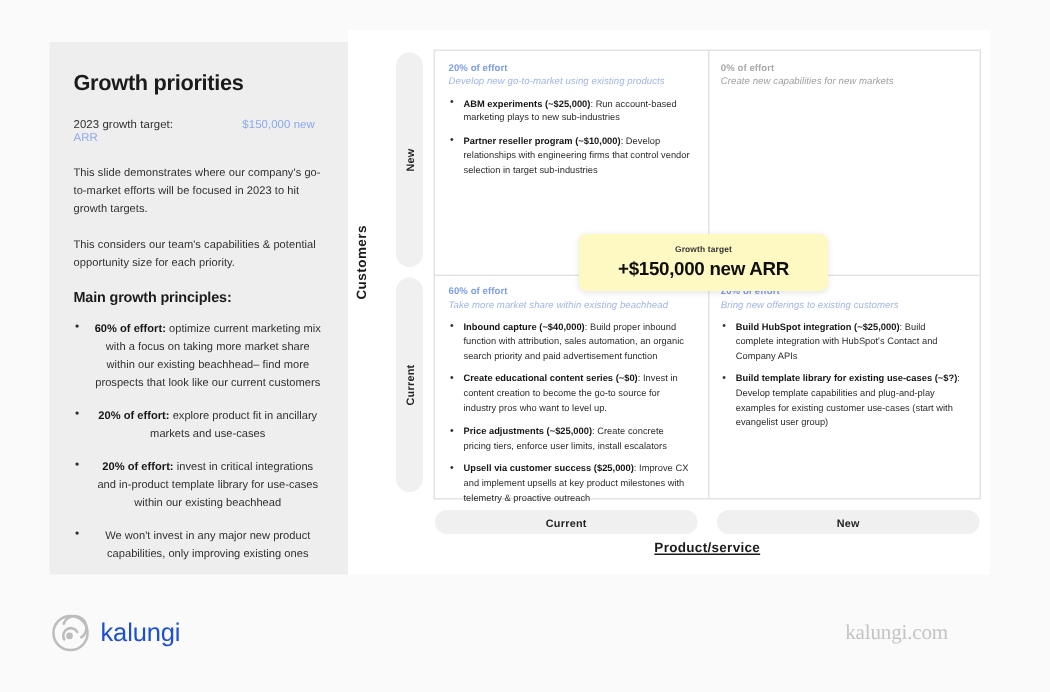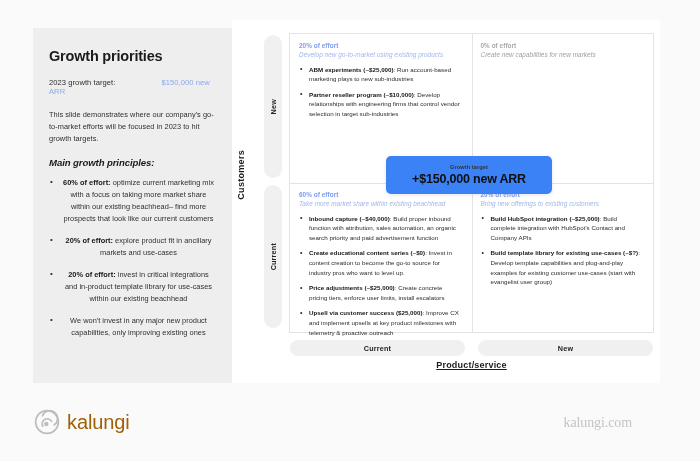--- a/index.html
+++ b/index.html
@@ -44,21 +44,20 @@
     color: #2f2f2f;
     margin-bottom: 12px;
     letter-spacing: 0.04px;
   }
   .side-sub {
     font-size: 9.6px;
     font-weight: bold;
     color: #1b1b1b;
     margin-bottom: 9px;
     letter-spacing: -0.1px;
-    font-style: italic;
   }
   ul.side-list { list-style: none; }
   ul.side-list > li {
     position: relative;
     padding-left: 12px;
     font-size: 7.4px;
     line-height: 1.62;
     color: #2f2f2f;
     margin-bottom: 10px;
     letter-spacing: 0.02px;
@@ -180,21 +179,21 @@
     position: absolute; left: 1px; top: -0.5px;
     font-size: 7px; color: #2b2b2b;
   }
   ul.q-list b { font-weight: bold; color: #141414; }
 
   
   .badge {
     position: absolute;
     left: 386px; top: 156px;
     width: 166px; height: 38px;
-    background: #3b82f6;
+    background: #fef9c3;
     border-radius: 5px;
     box-shadow: 0 1px 4px rgba(0,0,0,0.10);
     display: flex; flex-direction: column;
     align-items: center; justify-content: center;
     z-index: 5;
   }
   .badge-label {
     font-size: 5.6px; font-weight: bold; color: #333;
     letter-spacing: 0.1px; margin-bottom: 2px;
   }
@@ -204,21 +203,21 @@
   }
 
   
   .logo-wrap {
     position: absolute;
     left: 34px; top: 409px;
     display: flex; align-items: center;
   }
   .logo-mark { width: 26px; height: 26px; display:block; }
   .logo-text {
-    font-size: 20px; color: #a16207;
+    font-size: 17px; color: #1d4ed8;
     letter-spacing: -0.1px; margin-left: 7px;
     font-weight: normal;
   }
   .site-url {
     position: absolute;
     right: 28px; top: 415px;
     font-size: 14px; color: #c4c4c4;
     letter-spacing: -0.1px;
     font-family: Liberation Serif, serif;
   }
@@ -229,20 +228,21 @@
 <div id="slide">
 
   <div class="sidebar">
     <div class="side-title">Growth priorities</div>
 
     <div class="target-line">
       <span>2023 growth target: </span><span class="hl">$150,000 new ARR</span>
     </div>
 
     <div class="side-para">This slide demonstrates where our company's go-to-market efforts will be focused in 2023 to hit growth targets.</div>
+    <div class="side-para">This considers our team's capabilities &amp; potential opportunity size for each priority.</div>
 
     <div class="side-sub">Main growth principles:</div>
 
     <ul class="side-list">
       <li><b>60% of effort:</b><span> optimize current marketing mix with a focus on taking more market share within our existing beachhead– find more prospects that look like our current customers</span></li>
       <li><b>20% of effort:</b><span> explore product fit in ancillary markets and use-cases</span></li>
       <li><b>20% of effort:</b><span> invest in critical integrations and in-product template library for use-cases within our existing beachhead</span></li>
       <li><span>We won't invest in any major new product capabilities, only improving existing ones</span></li>
     </ul>
   </div>

